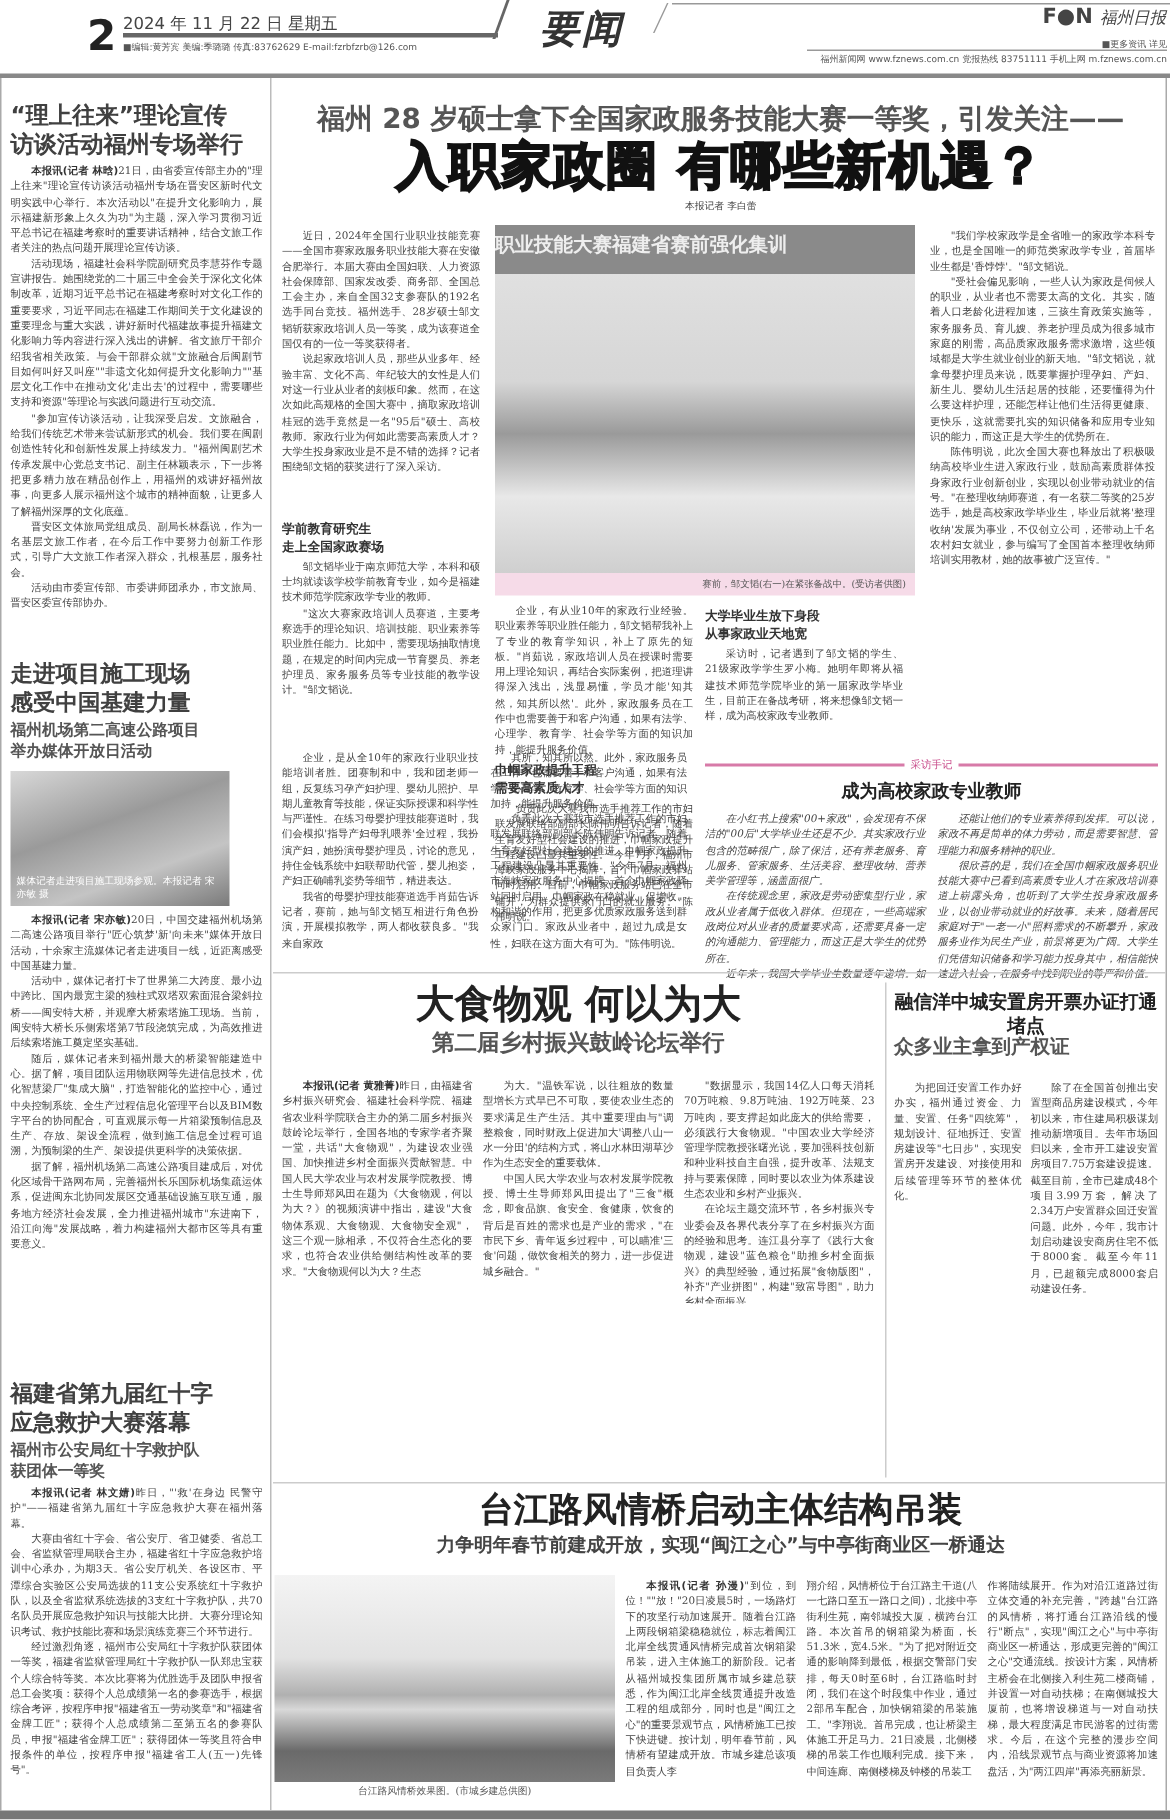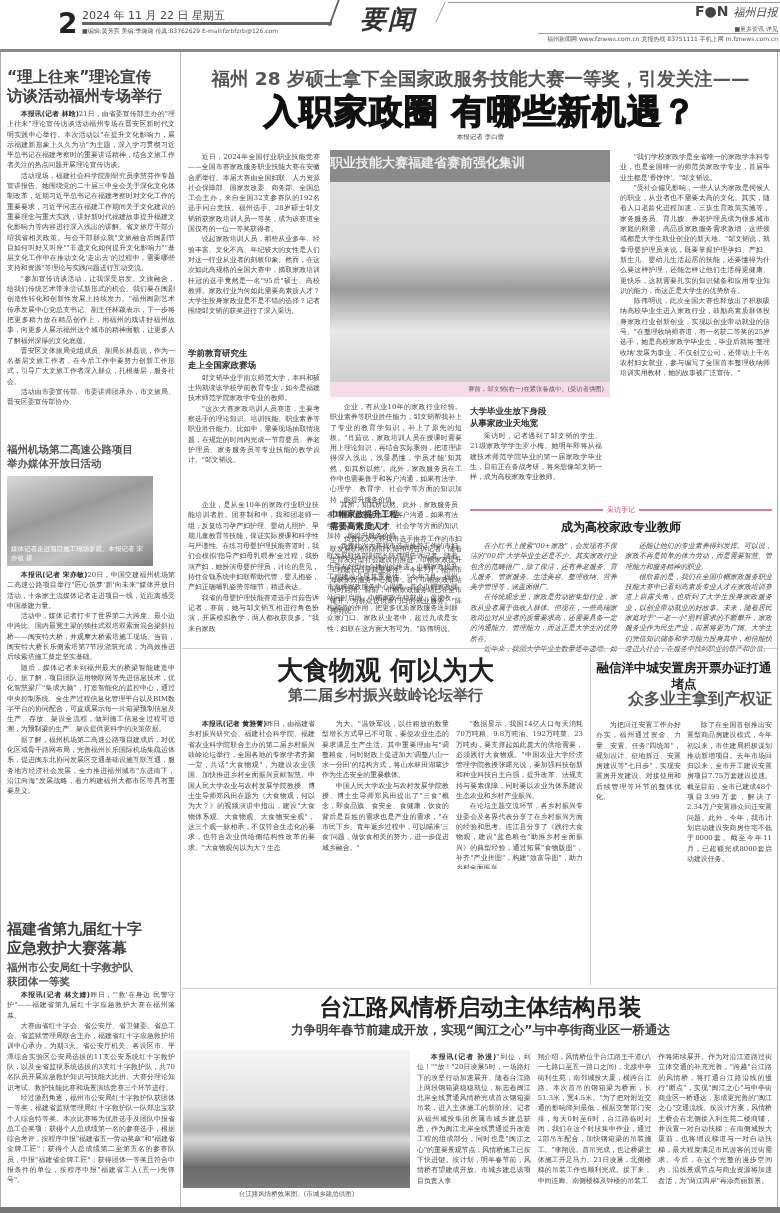--- a/index.html
+++ b/index.html
@@ -70,20 +70,22 @@
   <div class="body-txt" style="margin-top:3px;">
     <p><b>本报讯(记者 林晗)</b>21日，由省委宣传部主办的"理上往来"理论宣传访谈活动福州专场在晋安区新时代文明实践中心举行。本次活动以"在提升文化影响力，展示福建新形象上久久为功"为主题，深入学习贯彻习近平总书记在福建考察时的重要讲话精神，结合文旅工作者关注的热点问题开展理论宣传访谈。</p>
     <p>活动现场，福建社会科学院副研究员李慧芬作专题宣讲报告。她围绕党的二十届三中全会关于深化文化体制改革，近期习近平总书记在福建考察时对文化工作的重要要求，习近平同志在福建工作期间关于文化建设的重要理念与重大实践，讲好新时代福建故事提升福建文化影响力等内容进行深入浅出的讲解。省文旅厅干部介绍我省相关政策。与会干部群众就"文旅融合后闽剧节目如何叫好又叫座""非遗文化如何提升文化影响力""基层文化工作中在推动文化'走出去'的过程中，需要哪些支持和资源"等理论与实践问题进行互动交流。</p>
     <p>"参加宣传访谈活动，让我深受启发。文旅融合，给我们传统艺术带来尝试新形式的机会。我们要在闽剧创造性转化和创新性发展上持续发力。"福州闽剧艺术传承发展中心党总支书记、副主任林颖表示，下一步将把更多精力放在精品创作上，用福州的戏讲好福州故事，向更多人展示福州这个城市的精神面貌，让更多人了解福州深厚的文化底蕴。</p>
     <p>晋安区文体旅局党组成员、副局长林磊说，作为一名基层文旅工作者，在今后工作中要努力创新工作形式，引导广大文旅工作者深入群众，扎根基层，服务社会。</p>
     <p>活动由市委宣传部、市委讲师团承办，市文旅局、晋安区委宣传部协办。</p>
   </div>
 </div>
 
 <div class="article" style="left:7px;top:440px;width:168px;">
+  <h2 class="lh" style="white-space:pre-line;font-size:15px;">走进项目施工现场
+感受中国基建力量</h2>
   <h3 class="lsub" style="white-space:pre-line;margin-top:2px;">福州机场第二高速公路项目
 举办媒体开放日活动</h3>
   <div class="photo" style="width:146px;height:90px;margin:6px 0 4px;padding-left:11px;">
     <span class="pcap" style="left:4px;bottom:3px;right:4px;">媒体记者走进项目施工现场参观。本报记者 宋亦敏 摄</span>
   </div>
   <div class="body-txt">
     <p><b>本报讯(记者 宋亦敏)</b>20日，中国交建福州机场第二高速公路项目举行"匠心筑梦'新'向未来"媒体开放日活动，十余家主流媒体记者走进项目一线，近距离感受中国基建力量。</p>
     <p>活动中，媒体记者打卡了世界第二大跨度、最小边中跨比、国内最宽主梁的独柱式双塔双索面混合梁斜拉桥——闽安特大桥，并观摩大桥索塔施工现场。当前，闽安特大桥长乐侧索塔第7节段浇筑完成，为高效推进后续索塔施工奠定坚实基础。</p>
     <p>随后，媒体记者来到福州最大的桥梁智能建造中心。据了解，项目团队运用物联网等先进信息技术，优化智慧梁厂"集成大脑"，打造智能化的监控中心，通过中央控制系统、全生产过程信息化管理平台以及BIM数字平台的协同配合，可直观展示每一片箱梁预制信息及生产、存放、架设全流程，做到施工信息全过程可追溯，为预制梁的生产、架设提供更科学的决策依据。</p>
     <p>据了解，福州机场第二高速公路项目建成后，对优化区域骨干路网布局，完善福州长乐国际机场集疏运体系，促进闽东北协同发展区交通基础设施互联互通，服务地方经济社会发展，全力推进福州城市"东进南下，沿江向海"发展战略，着力构建福州大都市区等具有重要意义。</p>
@@ -200,21 +202,21 @@
       <p>"数据显示，我国14亿人口每天消耗70万吨粮、9.8万吨油、192万吨菜、23万吨肉，要支撑起如此庞大的供给需要，必须践行大食物观。"中国农业大学经济管理学院教授张曙光说，要加强科技创新和种业科技自主自强，提升改革、法规支持与要素保障，同时要以农业为体系建设生态农业和乡村产业振兴。</p>
       <p>在论坛主题交流环节，各乡村振兴专业委会及各界代表分享了在乡村振兴方面的经验和思考。连江县分享了《践行大食物观，建设"蓝色粮仓"助推乡村全面振兴》的典型经验，通过拓展"食物版图"，补齐"产业拼图"，构建"致富导图"，助力乡村全面振兴。</p>
     </div>
   </div>
 </div>
 
 <div style="position:absolute;left:590px;top:655px;width:1px;height:330px;background:#ccc;"></div>
 
 <div class="article" style="left:596px;top:660px;width:176px;">
   <div style="font-family:'DejaVu Sans',sans-serif;font-weight:bold;font-size:12.5px;color:#222;text-align:center;line-height:16px;">融信洋中城安置房开票办证打通堵点</div>
-  <div style="font-family:'DejaVu Sans',sans-serif;font-weight:bold;font-size:16px;color:#555;text-align:right;line-height:14px;">众多业主拿到产权证</div>
+  <div style="font-family:'DejaVu Sans',sans-serif;font-weight:bold;font-size:13px;color:#555;text-align:left;line-height:14px;">众多业主拿到产权证</div>
   <div style="display:flex;gap:6px;margin-top:14px;height:290px;overflow:hidden;">
     <div class="body-txt" style="flex:1;">
       <p>为把回迁安置工作办好办实，福州通过资金、力量、安置、任务"四统筹"，规划设计、征地拆迁、安置房建设等"七日步"，实现安置房开发建设、对接使用和后续管理等环节的整体优化。</p>
     </div>
     <div class="body-txt" style="flex:1;">
       <p>除了在全国首创推出安置型商品房建设模式，今年初以来，市住建局积极谋划推动新增项目。去年市场回归以来，全市开工建设安置房项目7.75万套建设提速。截至目前，全市已建成48个项目3.99万套，解决了2.34万户安置群众回迁安置问题。此外，今年，我市计划启动建设安商房住宅不低于8000套。截至今年11月，已超额完成8000套启动建设任务。</p>
     </div>
   </div>
 </div>
 

